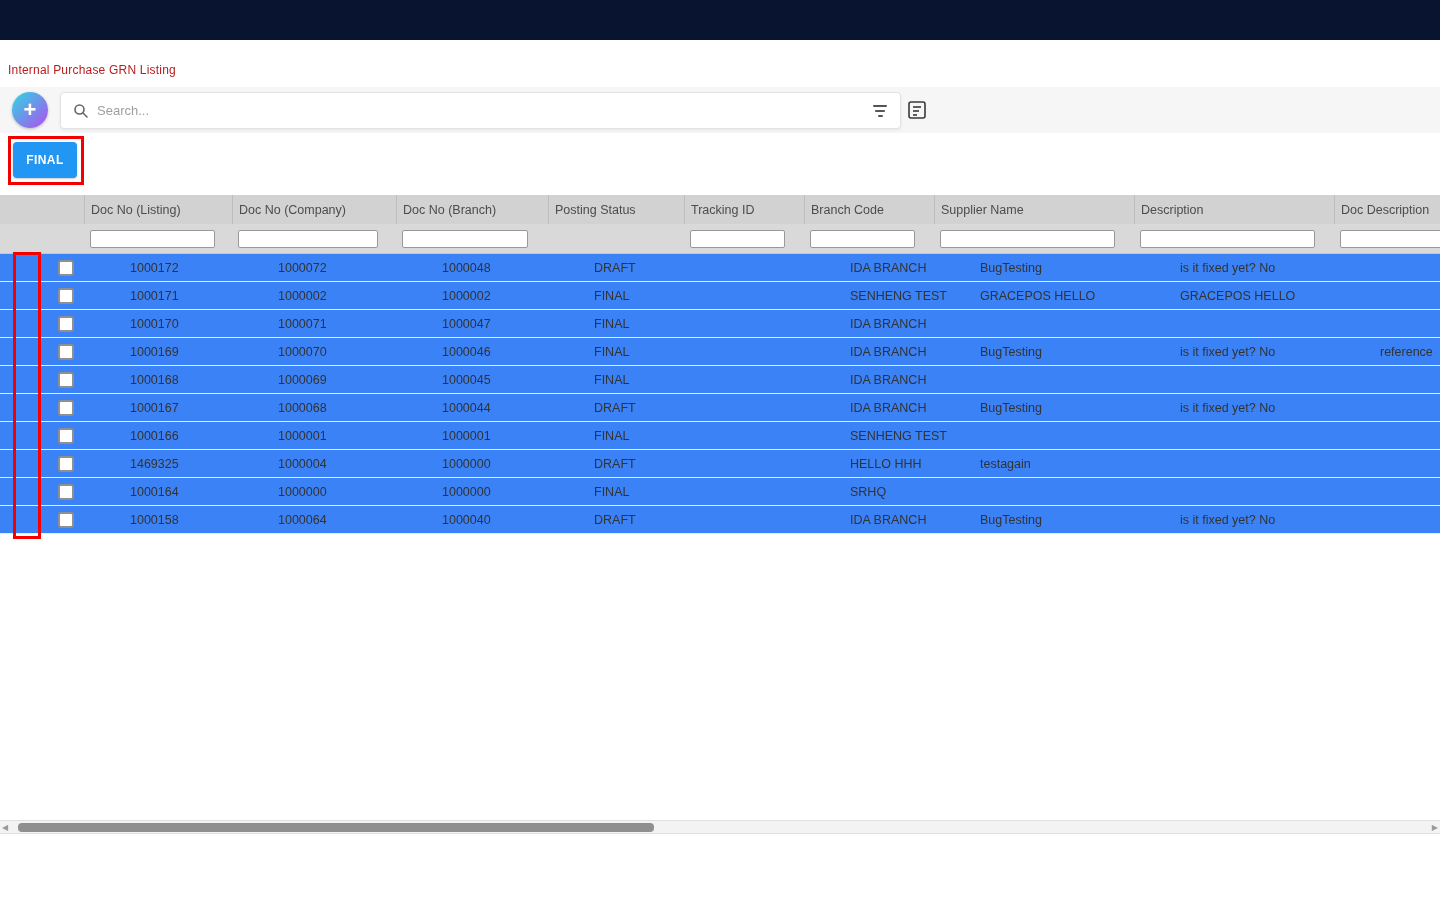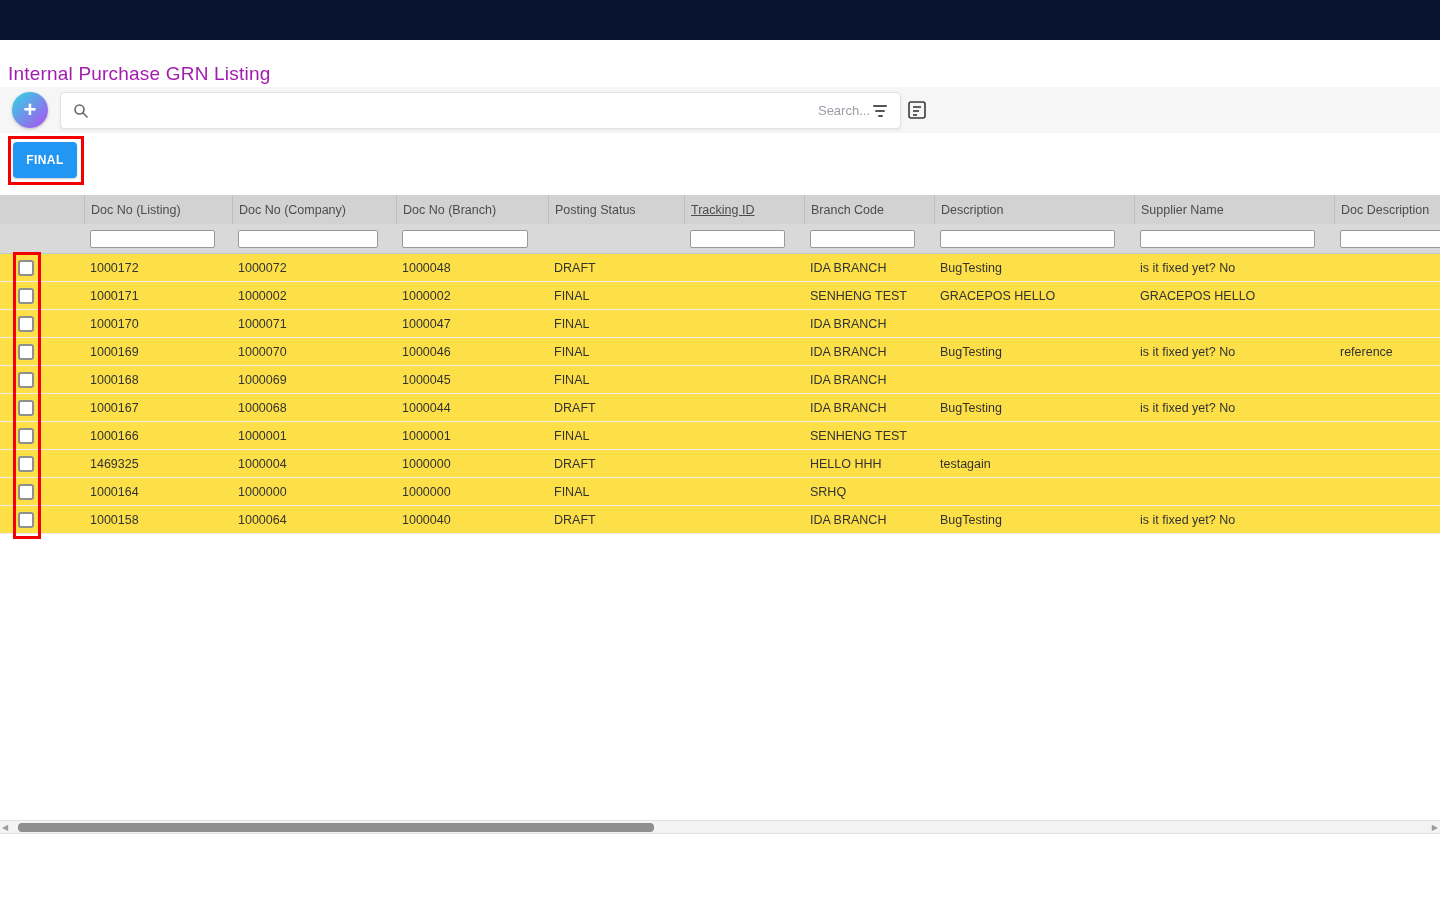--- a/index.html
+++ b/index.html
@@ -12,66 +12,65 @@
     --filter_gray:#d9d9d9;
     --scrollbar_thumb:#8f8f8f;
   }
   *{box-sizing:border-box;}
   html,body{margin:0;padding:0;}
   body{
     width:1440px;height:900px;position:relative;overflow:hidden;
     background:#fff;font-family:"Liberation Sans",sans-serif;
   }
   .topbar{position:absolute;top:0;left:0;width:1440px;height:40px;background:var(--topbar_navy);}
-  .page-title{position:absolute;top:63px;left:8px;font-size:19px;color:#a21caf;letter-spacing:.2px;}
+  .page-title{position:absolute;top:63px;left:8px;font-size:12px;color:#b91c1c;letter-spacing:.2px;}
   .toolbar-band{position:absolute;top:87px;left:0;width:1440px;height:46px;background:#f6f6f6;}
   .fab{
     position:absolute;top:92px;left:12px;width:36px;height:36px;border-radius:50%;
     background:linear-gradient(135deg,var(--fab_gradient_start),var(--fab_gradient_end));
     color:#fff;display:flex;align-items:center;justify-content:center;
     font-size:22px;font-weight:bold;box-shadow:0 1px 3px rgba(0,0,0,.25);cursor:pointer;
   }
   .search-box{
     position:absolute;top:92px;left:60px;width:841px;height:37px;background:#fff;
     border:1px solid #e2e2e2;border-radius:4px;box-shadow:0 1px 3px rgba(0,0,0,.07);
     display:flex;align-items:center;padding:0 12px;
   }
   .search-glyph{width:16px;height:16px;flex:0 0 auto;margin-right:6px;}
   .search-input{
     flex:1;border:none;outline:none;font-size:13px;color:#444;background:transparent;
     font-family:"Liberation Sans",sans-serif;
-    text-align:right;
   }
   .search-input::placeholder{color:#9aa0a6;}
   .filter-glyph{flex:0 0 auto;width:16px;display:flex;flex-direction:column;align-items:center;gap:3px;cursor:pointer;}
   .filter-glyph i{display:block;height:2px;background:#555;border-radius:1px;}
   .filter-glyph i:nth-child(1){width:14px;}
   .filter-glyph i:nth-child(2){width:10px;}
   .filter-glyph i:nth-child(3){width:5px;}
   .layout-icon{position:absolute;top:99px;left:906px;width:22px;height:22px;cursor:pointer;}
   .annotation{position:absolute;border:3px solid var(--annotation_red);pointer-events:none;}
   .anno-final{top:136px;left:8px;width:76px;height:49px;}
   .anno-checkboxes{top:252px;left:13px;width:28px;height:287px;}
   .final-btn{
     position:absolute;top:142px;left:13px;width:64px;height:36px;background:var(--accent_blue);
     color:#fff;border:none;border-radius:4px;font-size:12px;font-weight:bold;letter-spacing:.4px;
     font-family:"Liberation Sans",sans-serif;cursor:pointer;box-shadow:0 1px 2px rgba(0,0,0,.2);
   }
   .grn-table{position:absolute;top:195px;left:0;width:1440px;}
   .tr{display:flex;width:1440px;}
   .tr.head{height:29px;background:var(--header_gray);align-items:center;font-size:12.5px;color:#4c4c4c;}
   .tr.filter{height:30px;background:var(--filter_gray);align-items:center;border-bottom:1px solid #c6c6c6;}
-  .tr.data-row{height:28px;align-items:center;border-bottom:1px solid #ebebeb;background:#fde047;font-size:12.5px;color:#333;}
+  .tr.data-row{height:28px;align-items:center;border-bottom:1px solid #ebebeb;background:#3b82f6;font-size:12.5px;color:#333;padding-left:40px;}
   .cell{padding-left:6px;overflow:hidden;white-space:nowrap;flex:0 0 auto;height:100%;display:flex;align-items:center;}
   .c0{width:84px;}
   .c1{width:148px;}
   .c2{width:164px;}
   .c3{width:152px;}
   .c4{width:136px;}
-  .c5{width:120px;text-decoration:underline;}
+  .c5{width:120px;}
   .c6{width:130px;}
   .c7{width:200px;}
   .c8{width:200px;}
   .c9{width:106px;flex:1 1 auto;}
   .head .cell + .cell{border-left:1px solid #bdbdbd;}
   .filter-input{
     height:18px;border:1px solid #999;border-radius:2px;background:#fff;outline:none;
     font-size:11px;padding:0 3px;font-family:"Liberation Sans",sans-serif;flex:0 0 auto;
   }
   .fi-1{width:125px;} .fi-2{width:140px;} .fi-3{width:126px;}
@@ -129,22 +128,22 @@
 
 <div class="grn-table">
   <div class="tr head" id="head-row">
       <div class="cell c0"></div>
       <div class="cell c1">Doc No (Listing)</div>
       <div class="cell c2">Doc No (Company)</div>
       <div class="cell c3">Doc No (Branch)</div>
       <div class="cell c4">Posting Status</div>
       <div class="cell c5">Tracking ID</div>
       <div class="cell c6">Branch Code</div>
+      <div class="cell c7">Supplier Name</div>
       <div class="cell c8">Description</div>
-      <div class="cell c7">Supplier Name</div>
       <div class="cell c9">Doc Description</div>
     </div>
   <div class="tr filter" id="filter-row">
       <div class="cell c0"></div>
       <div class="cell c1">
         <input class="filter-input fi-1" style="">
       </div>
       <div class="cell c2">
         <input class="filter-input fi-2" style="">
       </div>

